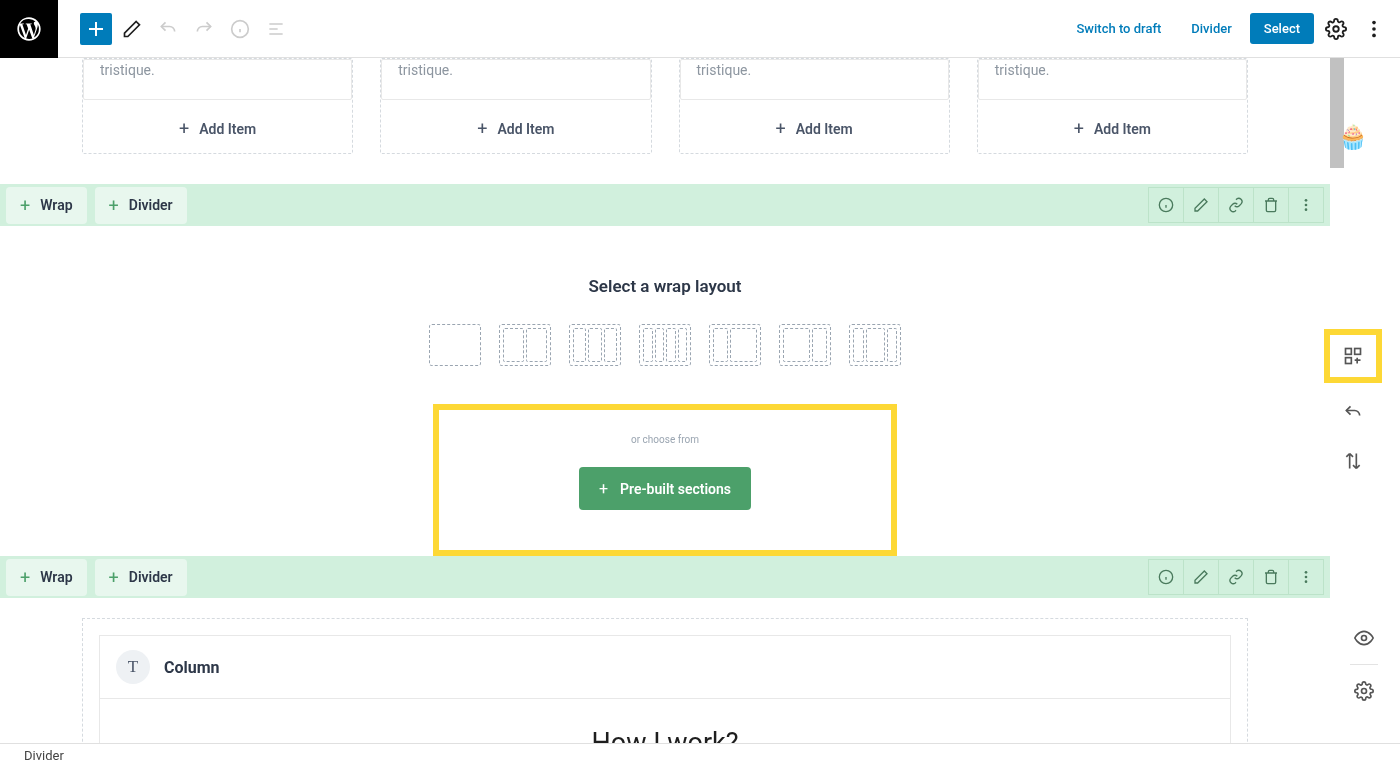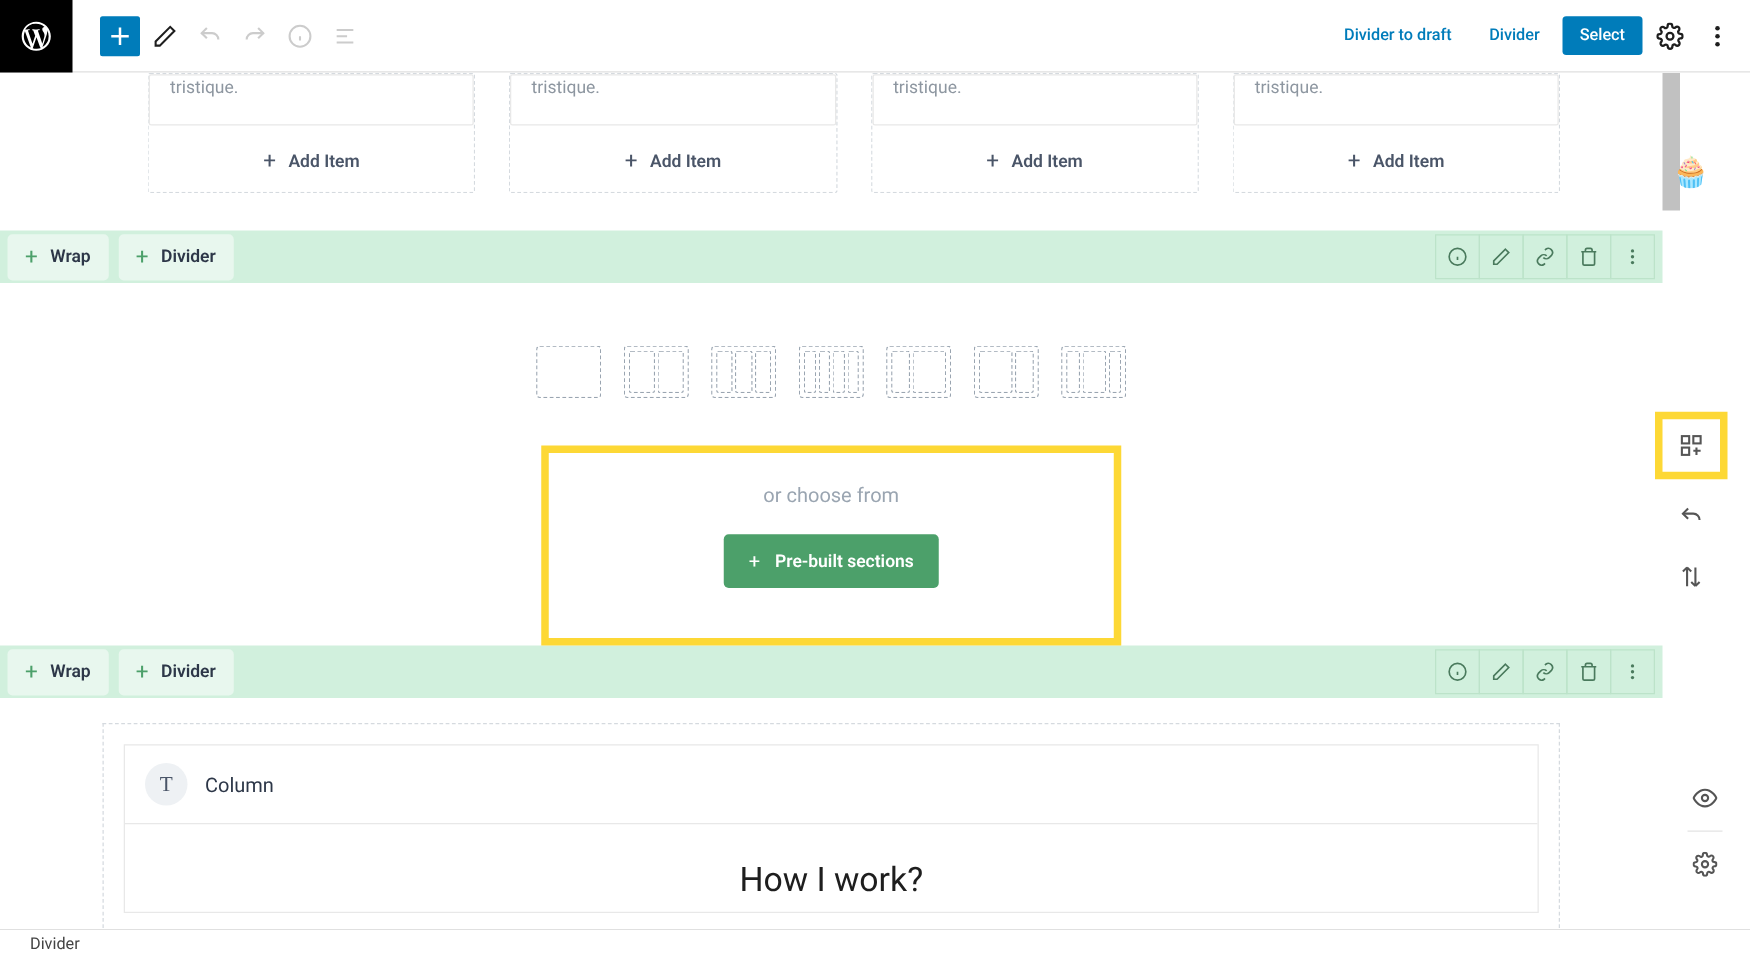--- a/index.html
+++ b/index.html
@@ -18,21 +18,21 @@
     .link-btn { color: #007cba; cursor: pointer; padding: 6px 12px; font-weight: 500; font-size: 13px; }
     .primary-btn { background: #007cba; color: #fff; padding: 8px 14px; border-radius: 3px; cursor: pointer; font-weight: 500; font-size: 13px; }
     .icon-btn { width: 32px; height: 32px; display: flex; align-items: center; justify-content: center; cursor: pointer; }
     .icon-btn svg { width: 22px; height: 22px; }
     
     .main-area { display: flex; height: calc(100vh - 58px - 24px); }
     .editor-canvas { flex: 1; overflow-y: auto; background: #fff; position: relative; padding-right: 70px; }
     .scroll-track { position: absolute; right: 56px; top: 0; width: 14px; bottom: 0; }
     .scroll-thumb { position: absolute; right: 0; top: 0; width: 14px; height: 110px; background: #c1c1c1; border-radius: 0; }
     
-    .items-row { display: flex; gap: 27px; padding: 0 82px; margin-bottom: 0; margin-left: 36px; }
+    .items-row { display: flex; gap: 27px; padding: 0 82px; margin-bottom: 0; }
     .item-card { flex: 1; border: 1px dashed #d5dadf; border-radius: 2px; padding: 0 0 14px 0; }
     .item-content { background: #fff; border: 1px solid #e8e8e8; border-radius: 2px; padding: 0 16px 18px 16px; margin: 0; }
     .item-text { color: #8d96a0; font-size: 14px; line-height: 1.5; }
     .add-item-btn { display: flex; align-items: center; justify-content: center; gap: 10px; color: #4a5568; font-weight: 600; font-size: 14px; padding: 18px 0 0 0; cursor: pointer; }
     .plus-sm { font-size: 18px; font-weight: 400; }
     
     .action-bar { background: #d1f0dd; display: flex; align-items: center; justify-content: space-between; height: 42px; padding: 0 6px; margin-top: 30px; }
     .action-bar-left { display: flex; gap: 8px; }
     .pill-btn { background: #e8f7ee; border-radius: 4px; padding: 8px 14px; display: flex; align-items: center; gap: 10px; cursor: pointer; font-weight: 600; color: #2d3748; font-size: 14px; }
     .pill-btn .plus-sm { color: #4ca06a; }
@@ -41,29 +41,29 @@
     .ab-icon svg { width: 16px; height: 16px; color: #4a7a5d; }
     
     .wrap-layout-section { padding: 50px 0 0 0; text-align: center; }
     .wrap-title { font-size: 17px; font-weight: 600; color: #2d3748; margin-bottom: 28px; }
     .layout-options { display: flex; justify-content: center; gap: 18px; margin-bottom: 38px; }
     .layout-opt { width: 52px; height: 42px; border: 1.5px dashed #9aa5b1; border-radius: 3px; cursor: pointer; display: flex; padding: 3px; gap: 2px; }
     .layout-opt .col { flex: 1; border: 1.5px dashed #9aa5b1; border-radius: 2px; }
     .layout-opt .col.wide { flex: 2; }
     
     .highlight-box { border: 6px solid #fdd835; display: inline-block; padding: 24px 140px 40px 140px; }
-    .choose-text { color: #9aa5b1; font-size: 16px; margin-bottom: 22px; text-align: center; }
+    .choose-text { color: #9aa5b1; font-size: 10px; margin-bottom: 22px; text-align: center; }
     .prebuilt-btn { background: #4ca06a; color: #fff; padding: 12px 20px; border-radius: 4px; display: inline-flex; align-items: center; gap: 12px; font-weight: 600; cursor: pointer; font-size: 14px; }
     .prebuilt-btn .plus-sm { font-size: 16px; }
     
     .column-block { margin: 20px 82px 0; border: 1px dashed #d5dadf; padding: 16px; }
     .column-inner { background: #fff; border: 1px solid #e8e8e8; }
     .column-header { display: flex; align-items: center; gap: 14px; padding: 14px 16px; border-bottom: 1px solid #e8e8e8; }
     .col-badge { width: 34px; height: 34px; background: #eef1f4; border-radius: 50%; display: flex; align-items: center; justify-content: center; font-family: Georgia, serif; font-size: 17px; color: #4a5568; }
-    .col-label { font-weight: 400; font-size: 16px; color: #2d3748; }
+    .col-label { font-weight: 700; font-size: 16px; color: #2d3748; }
     .col-heading { font-size: 27px; font-weight: 400; color: #1e1e1e; text-align: center; padding: 28px 0 10px; }
     
     .side-controls { position: absolute; right: 18px; top: 65px; display: flex; flex-direction: column; align-items: center; gap: 12px; }
     .cupcake-icon { font-size: 24px; cursor: pointer; }
     .side-highlight { border: 6px solid #fdd835; width: 58px; height: 54px; display: flex; align-items: center; justify-content: center; margin-top: 166px; cursor: pointer; background: #fff; }
     .side-btn { width: 36px; height: 36px; display: flex; align-items: center; justify-content: center; cursor: pointer; color: #555; }
     .side-btn svg { width: 20px; height: 20px; }
     
     .bottom-tools { position: absolute; right: 18px; bottom: 34px; display: flex; flex-direction: column; gap: 6px; }
     .divider-h { border-top: 1px solid #e3e3e3; width: 28px; margin: 2px auto; }
@@ -108,21 +108,21 @@
           <path d="M12 8v.01M12 12v4"></path>
         </svg>
     </div>
     <div class="tool-icon disabled">
       <svg viewBox="0 0 24 24" fill="none" stroke="currentColor" stroke-width="2">
           <path d="M4 6h16M4 12h10M4 18h16"></path>
         </svg>
     </div>
   </div>
   <div class="toolbar-right">
-    <div class="link-btn">Divider to draft</div>
+    <div class="link-btn">Switch to draft</div>
     <div class="link-btn">Divider</div>
     <div class="primary-btn">Select</div>
     <div class="icon-btn">
       <svg viewBox="0 0 24 24" fill="none" stroke="#1e1e1e" stroke-width="2">
           <circle cx="12" cy="12" r="3"></circle>
           <path d="M19.4 15a1.65 1.65 0 00.33 1.82l.06.06a2 2 0 11-2.83 2.83l-.06-.06a1.65 1.65 0 00-1.82-.33 1.65 1.65 0 00-1 1.51V21a2 2 0 01-4 0v-.09a1.65 1.65 0 00-1-1.51 1.65 1.65 0 00-1.82.33l-.06.06a2 2 0 11-2.83-2.83l.06-.06a1.65 1.65 0 00.33-1.82 1.65 1.65 0 00-1.51-1H3a2 2 0 010-4h.09a1.65 1.65 0 001.51-1 1.65 1.65 0 00-.33-1.82l-.06-.06a2 2 0 112.83-2.83l.06.06a1.65 1.65 0 001.82.33h0a1.65 1.65 0 001-1.51V3a2 2 0 014 0v.09a1.65 1.65 0 001 1.51 1.65 1.65 0 001.82-.33l.06-.06a2 2 0 112.83 2.83l-.06.06a1.65 1.65 0 00-.33 1.82v0a1.65 1.65 0 001.51 1H21a2 2 0 010 4h-.09a1.65 1.65 0 00-1.51 1z"></path>
         </svg>
     </div>
     <div class="icon-btn">
       <svg viewBox="0 0 24 24" fill="#1e1e1e">
@@ -217,20 +217,21 @@
             <svg viewBox="0 0 24 24" fill="currentColor">
               <circle cx="12" cy="5" r="2"></circle>
               <circle cx="12" cy="12" r="2"></circle>
               <circle cx="12" cy="19" r="2"></circle>
             </svg>
           </div>
       </div>
     </div>
 
     <div class="wrap-layout-section">
+      <div class="wrap-title">Select a wrap layout</div>
       <div class="layout-options">
         <div class="layout-opt"></div>
         <div class="layout-opt">
             <div class="col"></div>
             <div class="col"></div>
           </div>
         <div class="layout-opt">
             <div class="col"></div>
             <div class="col"></div>
             <div class="col"></div>

